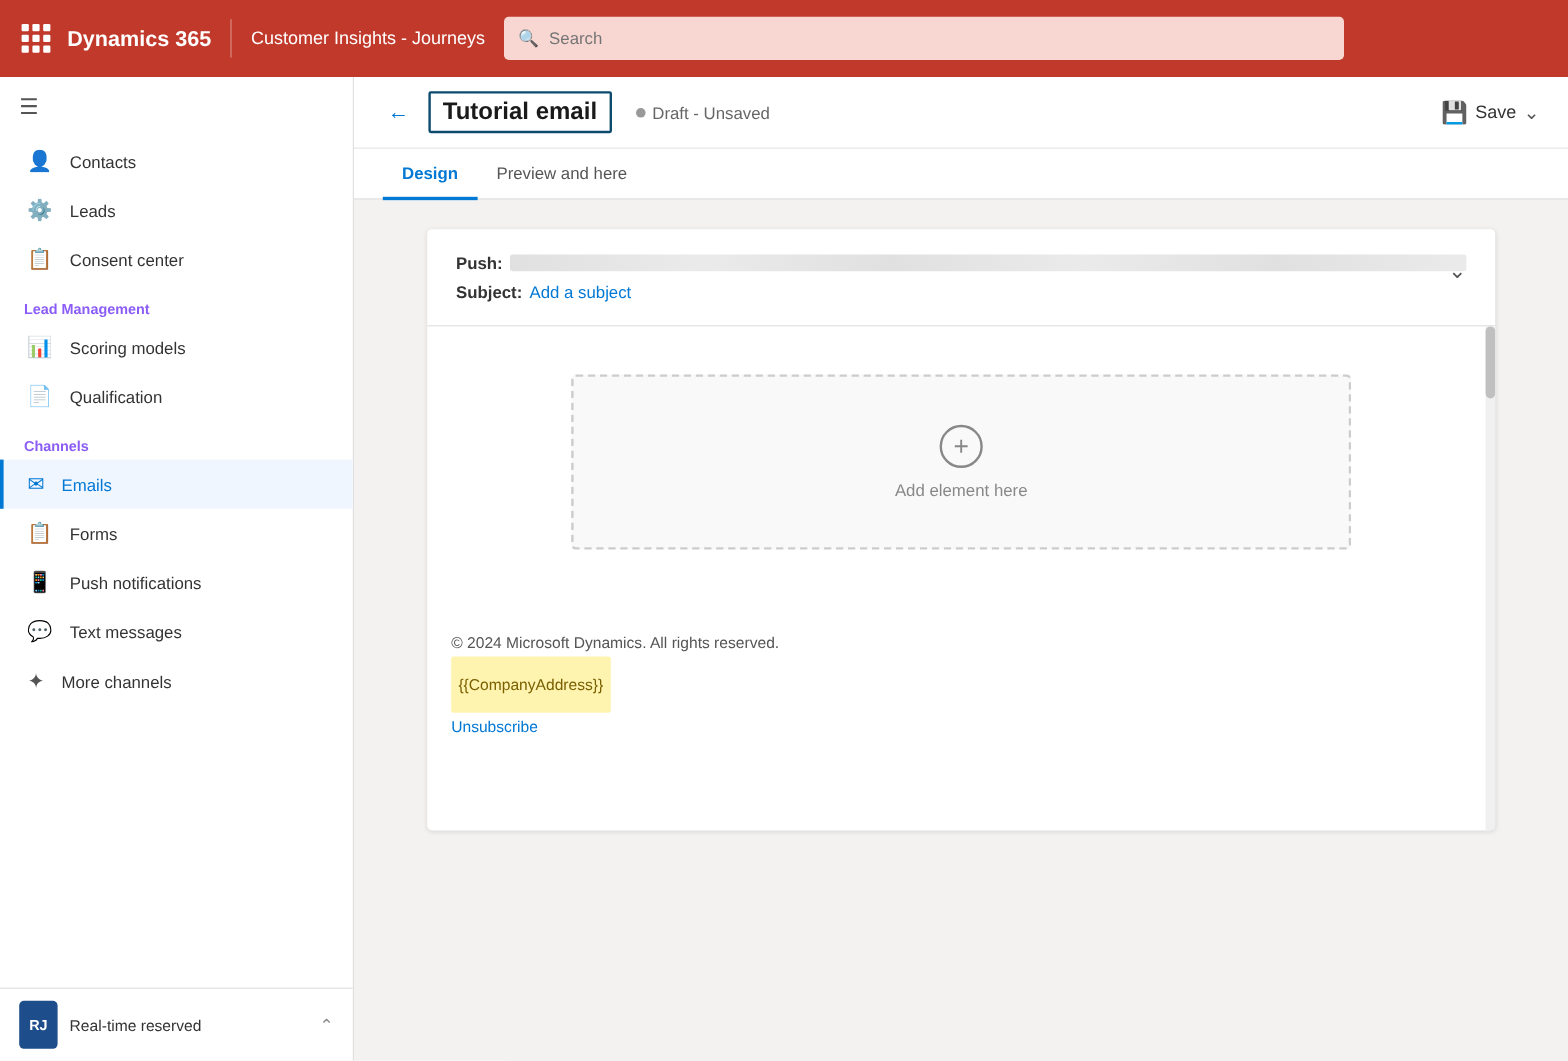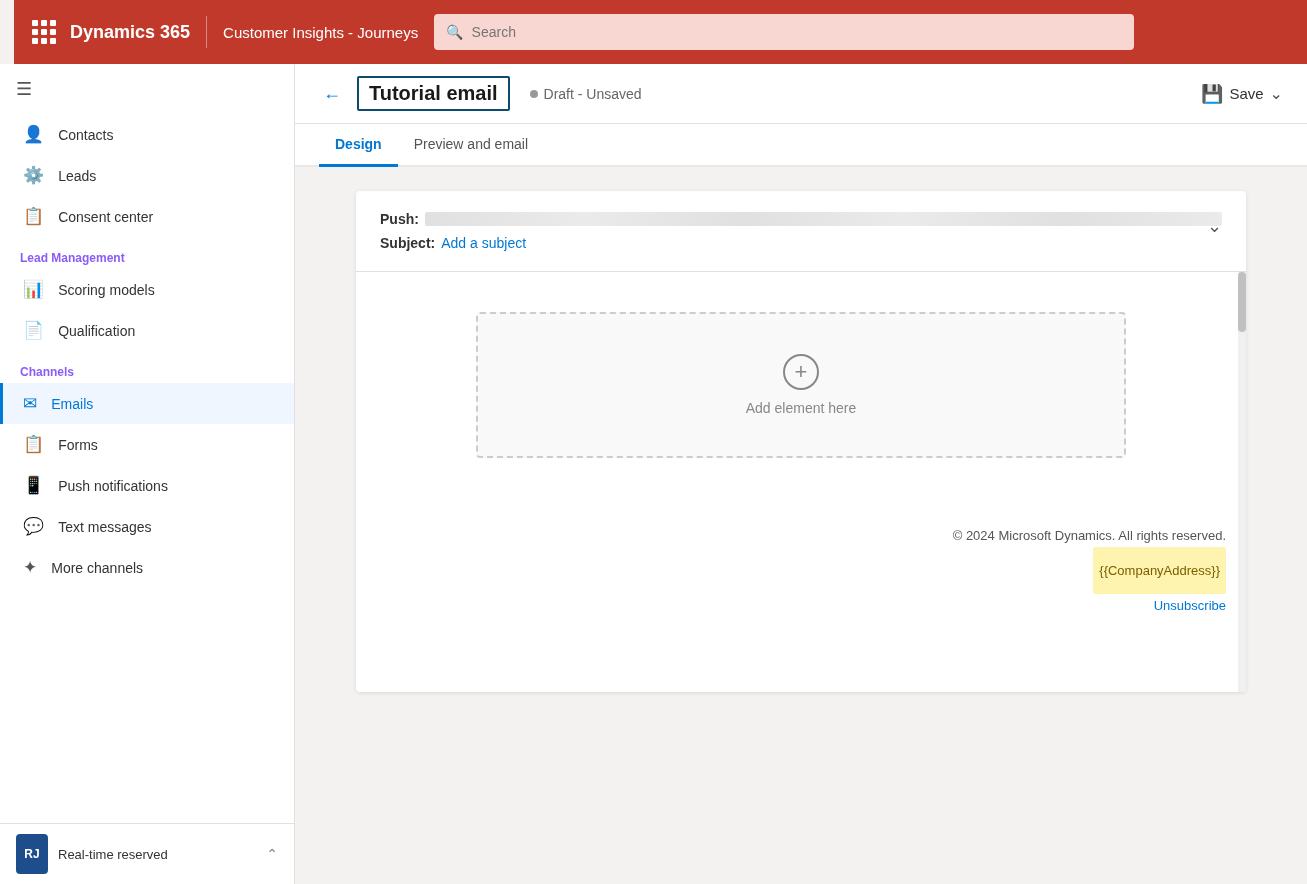--- a/index.html
+++ b/index.html
@@ -7,21 +7,21 @@
 
     
     .top-bar {
       display: flex;
       align-items: center;
       background: #c0392b;
       height: 64px;
       padding: 0 12px;
       gap: 0;
       position: fixed;
-      top: 0; left: 14px; right: 0;
+      top: 0; left: 0; right: 0;
       z-index: 100;
     }
     .top-bar-waffle {
       width: 36px; height: 36px;
       display: flex; align-items: center; justify-content: center;
       margin-right: 8px;
     }
     .waffle-grid {
       display: grid; grid-template-columns: repeat(3,6px); gap: 3px;
     }
@@ -281,21 +281,21 @@
       display: flex; align-items: center; justify-content: center;
       font-size: 22px; color: #888;
       margin-bottom: 10px;
     }
     .add-element-text {
       color: #888; font-size: 14px;
     }
 
     
     .email-footer {
-      text-align: right;
+      text-align: left;
       padding: 30px 20px 40px;
       color: #555;
       font-size: 13px;
     }
     .company-address-tag {
       display: inline-block;
       background: #fff3b0;
       color: #7a6000;
       padding: 16px 6px;
       border-radius: 2px;
@@ -407,21 +407,21 @@
       </div>
       <div class="save-area">
         <span class="save-icon">💾</span>
         <button class="save-btn">Save</button>
         <span class="save-chevron">⌄</span>
       </div>
     </div>
 
     <div class="tabs-bar">
       <div class="tab active">Design</div>
-      <div class="tab">Preview and email</div>
+      <div class="tab">Preview and here</div>
     </div>
 
     <div class="editor-area">
       <div class="email-card">
 
         <div class="email-header-section">
           <div class="email-from-row">
             <span class="email-label">Push:</span>
             <div class="email-value-blurred"></div>
           </div>

